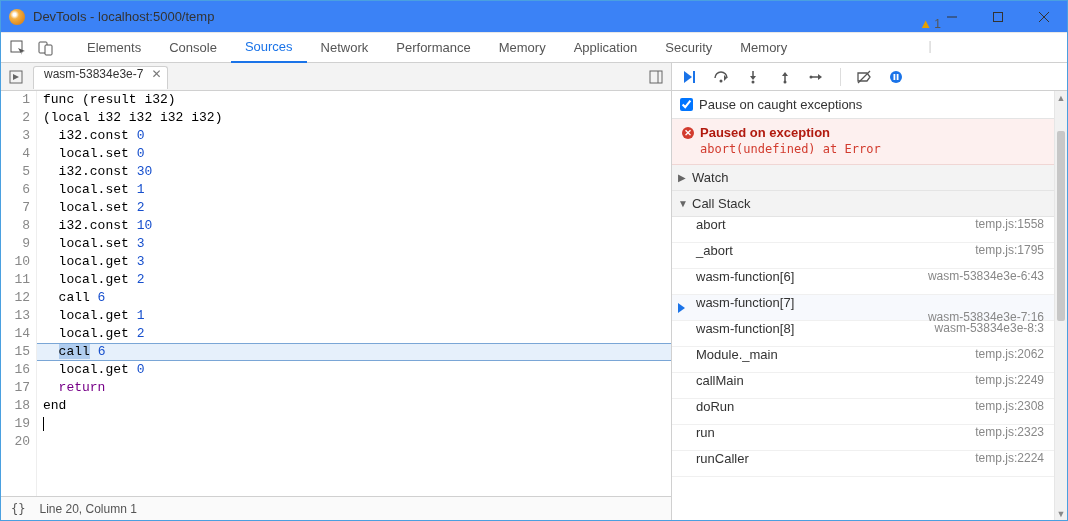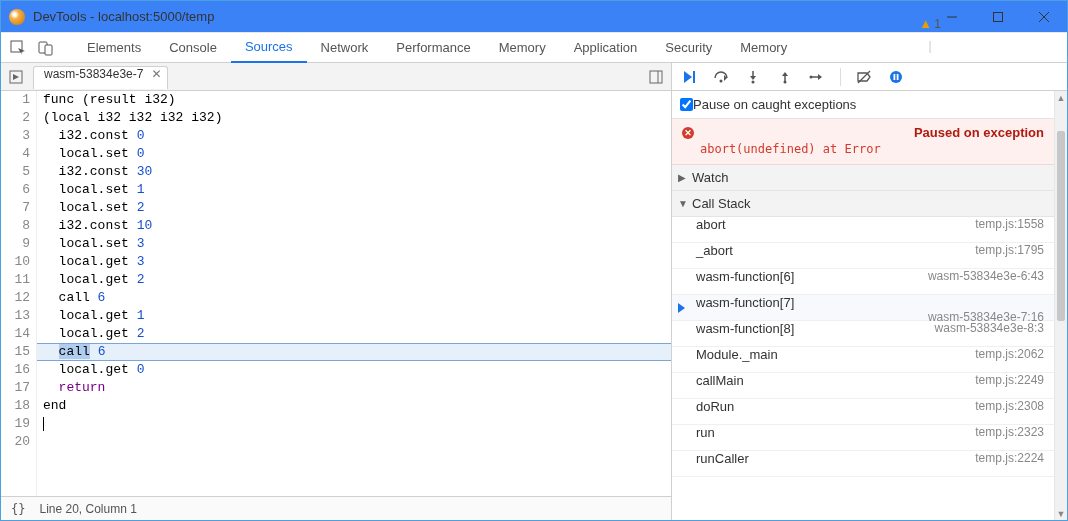--- a/index.html
+++ b/index.html
@@ -243,41 +243,41 @@
 
   .panel-row {
     height: 28px;
     display: flex; align-items: center;
     border-bottom: 1px solid #e4e4e4;
     padding: 0 8px;
     gap: 6px;
     font-size: 13px;
     color: #333;
   }
-  .panel-row.checkbox label { display:flex; align-items:center; }
+  .panel-row.checkbox label { display:flex; align-items:center; gap:6px; }
   .panel-row input[type=checkbox] {
     width: 13px; height: 13px;
   }
   .exception {
     background: #fdf0ef;
     border-bottom: 1px solid #f0d6d4;
     padding: 6px 10px 8px 28px;
     position: relative;
   }
   .exception .ex-icon {
     position: absolute; left: 10px; top: 8px;
     width: 12px; height: 12px;
     border-radius: 50%;
     background: #d23b2e;
     color: #fff;
     font-size: 9px;
     display:flex; align-items:center; justify-content:center;
     font-weight: bold;
   }
-  .exception .ex-title { color: #b11a0f; font-weight: 600; font-size: 13px; text-align: right; }
+  .exception .ex-title { color: #b11a0f; font-weight: 600; font-size: 13px; }
   .exception .ex-msg { color: #d23b2e; font-family: Consolas, monospace; font-size: 12px; margin-top: 2px; }
 
   .section-hdr {
     height: 26px;
     background: #f3f3f3;
     border-bottom: 1px solid #e4e4e4;
     display: flex; align-items: center;
     padding: 0 6px;
     gap: 4px;
     font-size: 13px;

